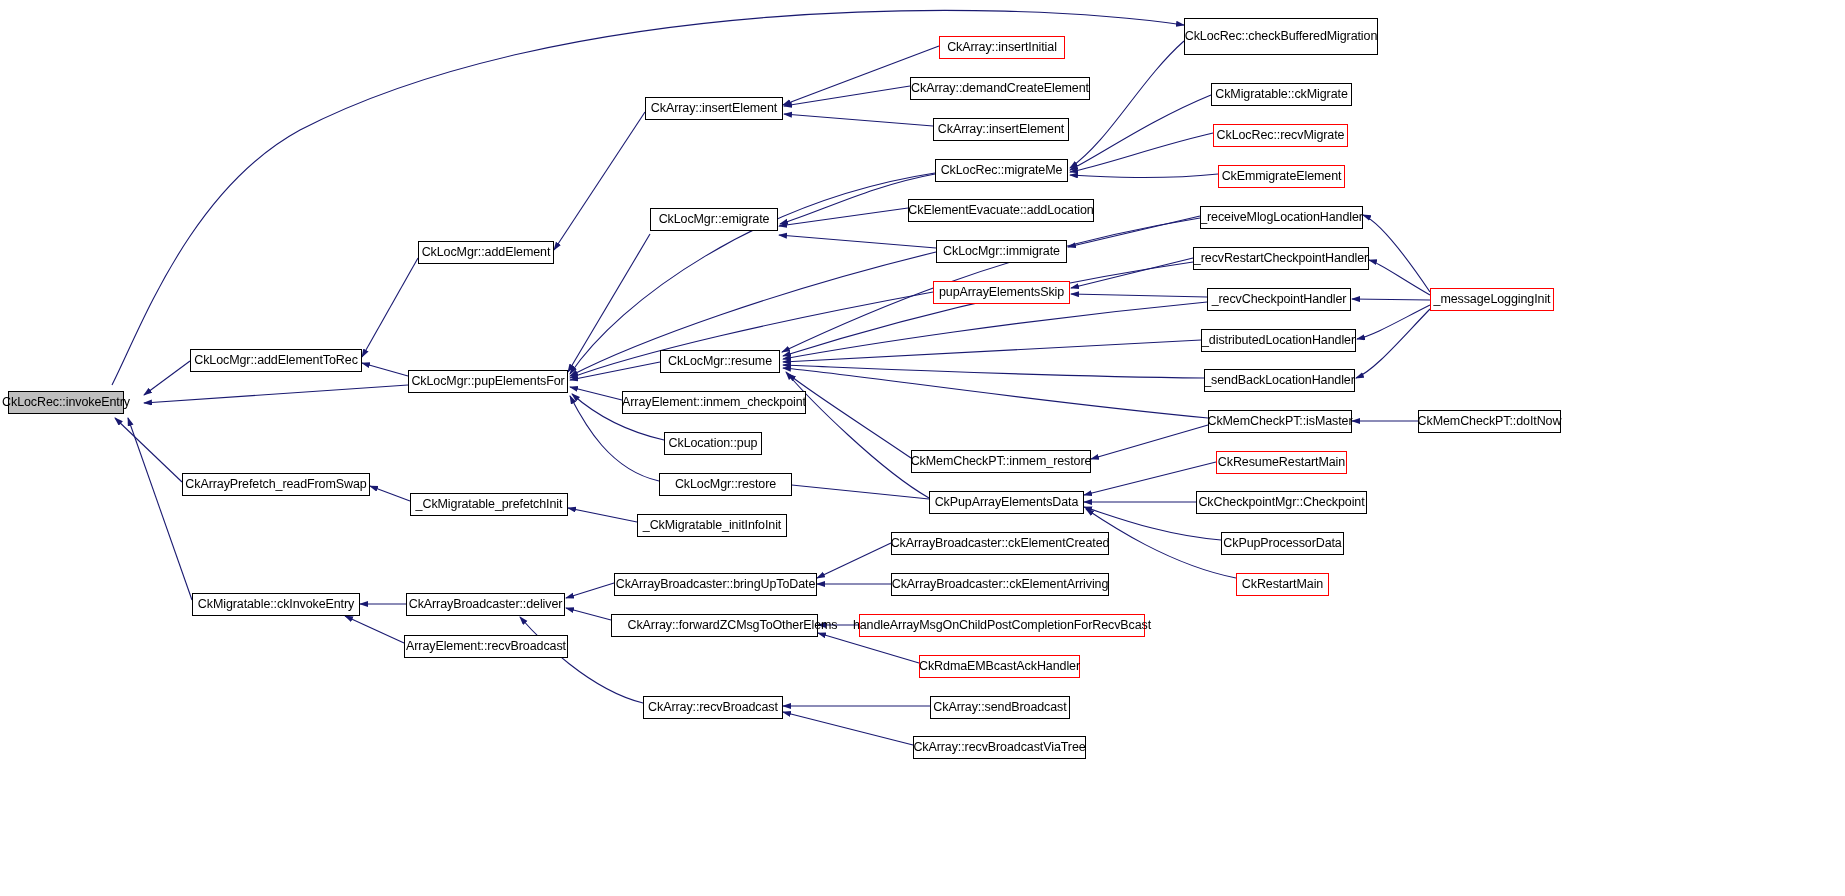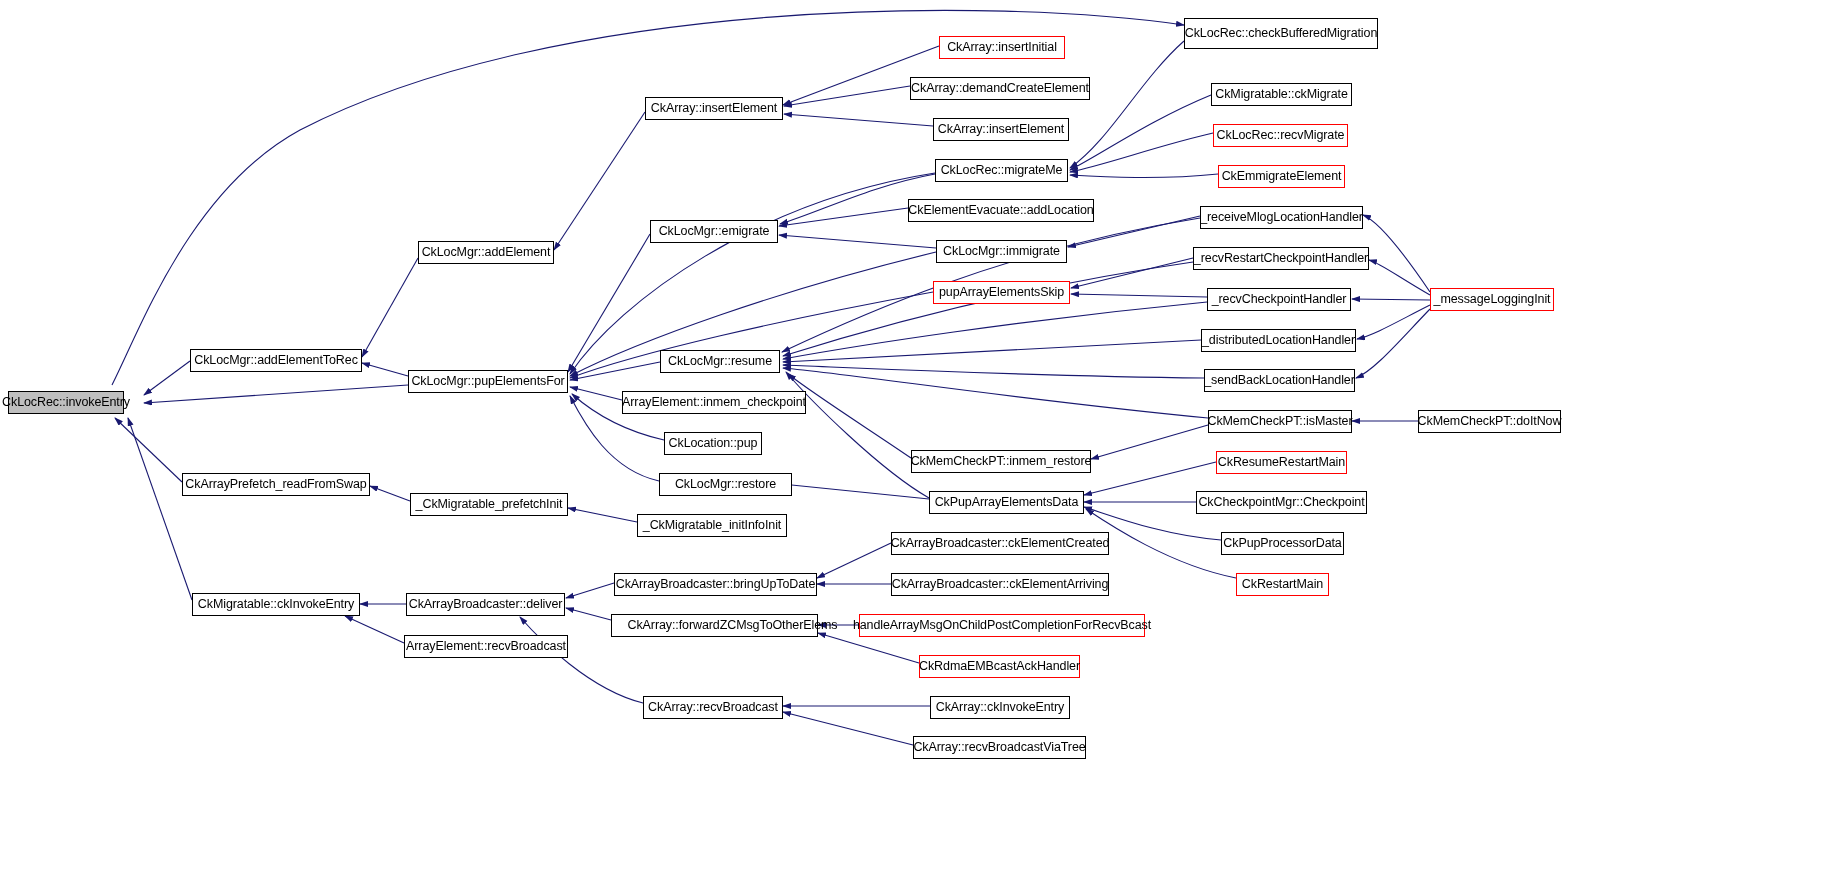--- a/index.html
+++ b/index.html
@@ -151,21 +151,21 @@
     </div>
     <div class="graph-node" style="left: 406px; top: 593px; width: 159px; height: 23px;">
       <span class="node-label">CkArrayBroadcaster::deliver</span>
     </div>
     <div class="graph-node" style="left: 404px; top: 635px; width: 164px; height: 23px;">
       <span class="node-label">ArrayElement::recvBroadcast</span>
     </div>
     <div class="graph-node" style="left: 645px; top: 97px; width: 138px; height: 23px;">
       <span class="node-label">CkArray::insertElement</span>
     </div>
-    <div class="graph-node" style="left: 650px; top: 220px; width: 128px; height: 23px; align-items: center;">
+    <div class="graph-node" style="left: 650px; top: 208px; width: 128px; height: 23px; align-items: center;">
       <span class="node-label">CkLocMgr::emigrate</span>
     </div>
     <div class="graph-node" style="left: 660px; top: 350px; width: 120px; height: 23px;">
       <span class="node-label">CkLocMgr::resume</span>
     </div>
     <div class="graph-node" style="left: 622px; top: 391px; width: 184px; height: 23px;">
       <span class="node-label">ArrayElement::inmem_checkpoint</span>
     </div>
     <div class="graph-node" style="left: 664px; top: 432px; width: 98px; height: 23px;">
       <span class="node-label">CkLocation::pup</span>
@@ -218,26 +218,26 @@
     <div class="graph-node" style="left: 891px; top: 573px; width: 218px; height: 23px;">
       <span class="node-label">CkArrayBroadcaster::ckElementArriving</span>
     </div>
     <div class="graph-node red" style="left: 859px; top: 614px; width: 286px; height: 23px;">
       <span class="node-label">handleArrayMsgOnChildPostCompletionForRecvBcast</span>
     </div>
     <div class="graph-node red" style="left: 919px; top: 655px; width: 161px; height: 23px;">
       <span class="node-label">CkRdmaEMBcastAckHandler</span>
     </div>
     <div class="graph-node" style="left: 930px; top: 696px; width: 140px; height: 23px;">
-      <span class="node-label">CkArray::ckInvokeEntry</span>
+      <span class="node-label">CkArray::sendBroadcast</span>
     </div>
     <div class="graph-node" style="left: 913px; top: 736px; width: 173px; height: 23px;">
       <span class="node-label">CkArray::recvBroadcastViaTree</span>
     </div>
-    <div class="graph-node" style="left: 1184px; top: 18px; width: 194px; height: 31px;">
+    <div class="graph-node" style="left: 1184px; top: 18px; width: 194px; height: 37px;">
       <span class="node-label">CkLocRec::checkBufferedMigration</span>
     </div>
     <div class="graph-node" style="left: 1211px; top: 83px; width: 141px; height: 23px;">
       <span class="node-label">CkMigratable::ckMigrate</span>
     </div>
     <div class="graph-node red" style="left: 1213px; top: 124px; width: 135px; height: 23px;">
       <span class="node-label">CkLocRec::recvMigrate</span>
     </div>
     <div class="graph-node red" style="left: 1218px; top: 165px; width: 127px; height: 23px;">
       <span class="node-label">CkEmmigrateElement</span>

